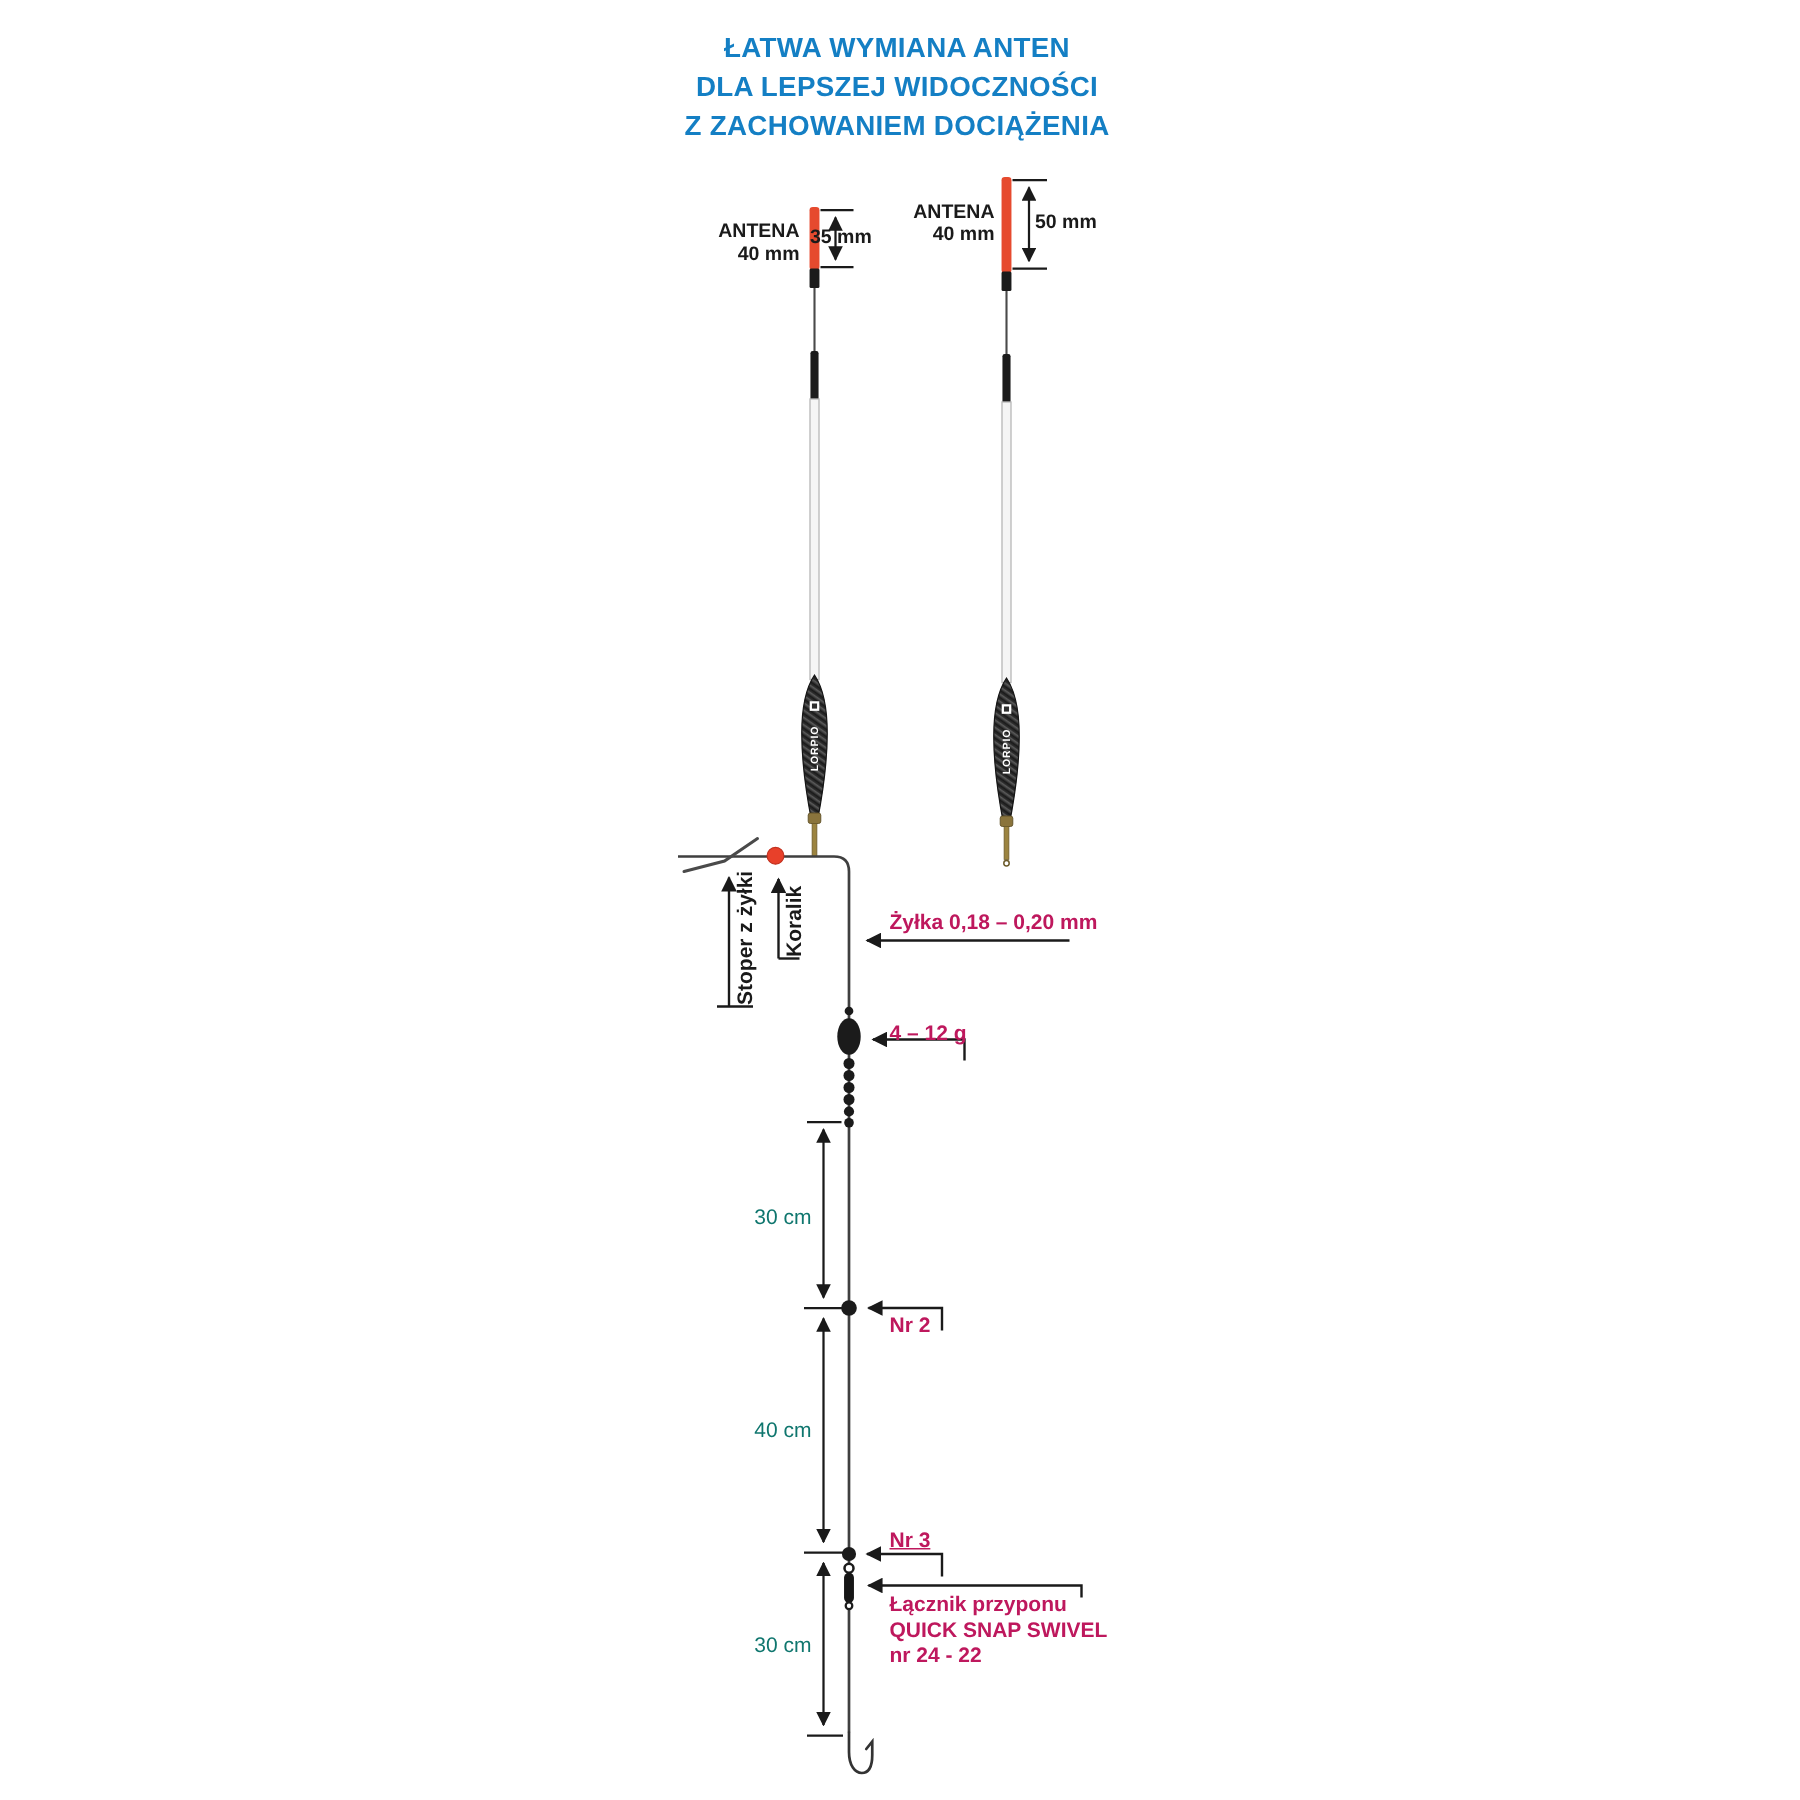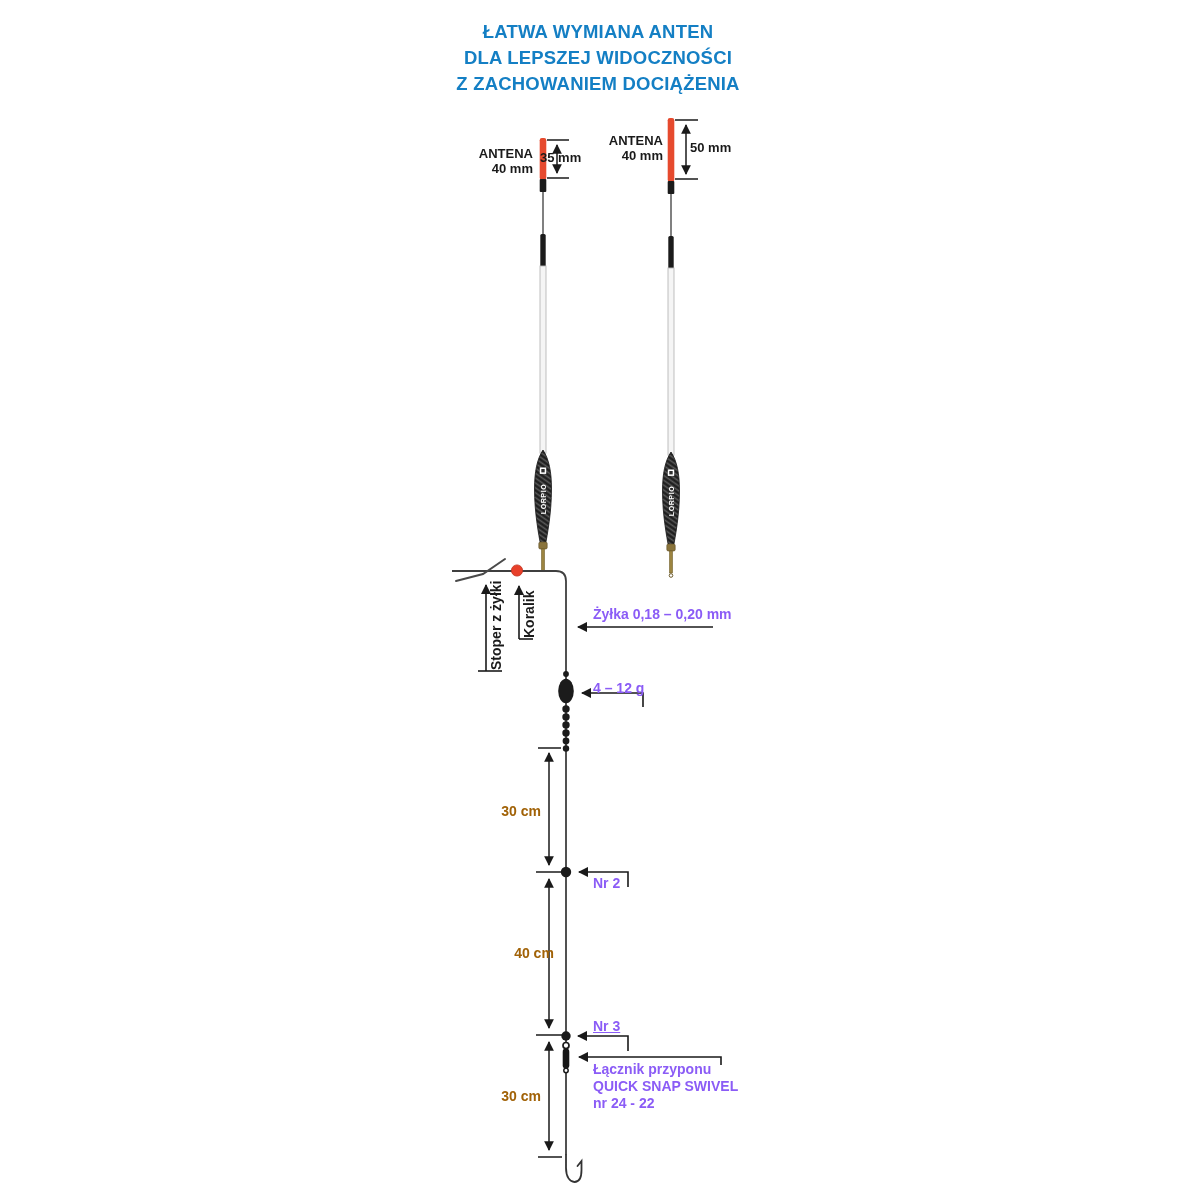--- a/index.html
+++ b/index.html
@@ -1,33 +1,33 @@
 <!DOCTYPE html>
 <html><head>
 <meta charset="utf-8">
 <style>
   html,body{margin:0;padding:0;background:#fff;}
   #stage{
     position:relative;width:972px;height:1200px;background:#ffffff;overflow:hidden;
     font-family:"Liberation Sans", sans-serif;
   }
   .lbl{
-    position:absolute;font-weight:bold;color:#8b5cf6;font-size:14px;
+    position:absolute;font-weight:bold;color:#be185d;font-size:14px;
     white-space:nowrap;line-height:16px;
   }
   .title{
     position:absolute;left:0;top:19px;width:1196px;text-align:center;
     color:#147fc4;font-weight:bold;font-size:18.5px;line-height:26px;letter-spacing:.2px;
   }
   .ant-lbl{
     position:absolute;width:110px;text-align:right;font-weight:bold;color:#1a1a1a;
     font-size:13px;line-height:14.5px;white-space:nowrap;
   }
   .dim-lbl{position:absolute;font-weight:bold;color:#1a1a1a;font-size:13px;white-space:nowrap;}
-  .seg-lbl{position:absolute;width:60px;text-align:right;font-weight:bold;color:#a16207;font-size:14px;white-space:nowrap;}
+  .seg-lbl{position:absolute;width:60px;text-align:right;font-weight:normal;color:#0f766e;font-size:14px;white-space:nowrap;}
   .vlabel{
     position:absolute;font-weight:bold;color:#1a1a1a;font-size:14px;white-space:nowrap;
     transform:rotate(-90deg);transform-origin:0 0;line-height:15px;
   }
   .multiline div{white-space:nowrap;}
   svg{position:absolute;left:0;top:0;}
 </style>
 </head>
 <body>
 
@@ -170,21 +170,21 @@
   <div class="dim-lbl" style="left:690px;top:140px;">50 mm</div>
 
   <div class="vlabel" style="left:489px;top:670px;">Stoper z żyłki</div>
   <div class="vlabel" style="left:522px;top:638px;">Koralik</div>
 
   <div class="lbl" style="left:593px;top:606px;">Żyłka 0,18 – 0,20 mm</div>
   <div class="lbl" style="left:593px;top:680px;">4 – 12 g</div>
 
   <div class="seg-lbl" style="left:481px;top:803px;">30 cm</div>
   <div class="lbl" style="left:593px;top:875px;">Nr 2</div>
-  <div class="seg-lbl" style="left:504px;top:945px;text-align:center;">40 cm</div>
+  <div class="seg-lbl" style="left:481px;top:945px;">40 cm</div>
   <div class="lbl" style="left:593px;top:1018px;text-decoration:underline;">Nr 3</div>
 
   <div class="lbl multiline" style="left:593px;top:1061px;line-height:17px;">
     <div>Łącznik przyponu</div>
     <div>QUICK SNAP SWIVEL</div>
     <div>nr 24 - 22</div>
   </div>
 
   <div class="seg-lbl" style="left:481px;top:1088px;">30 cm</div>
 

